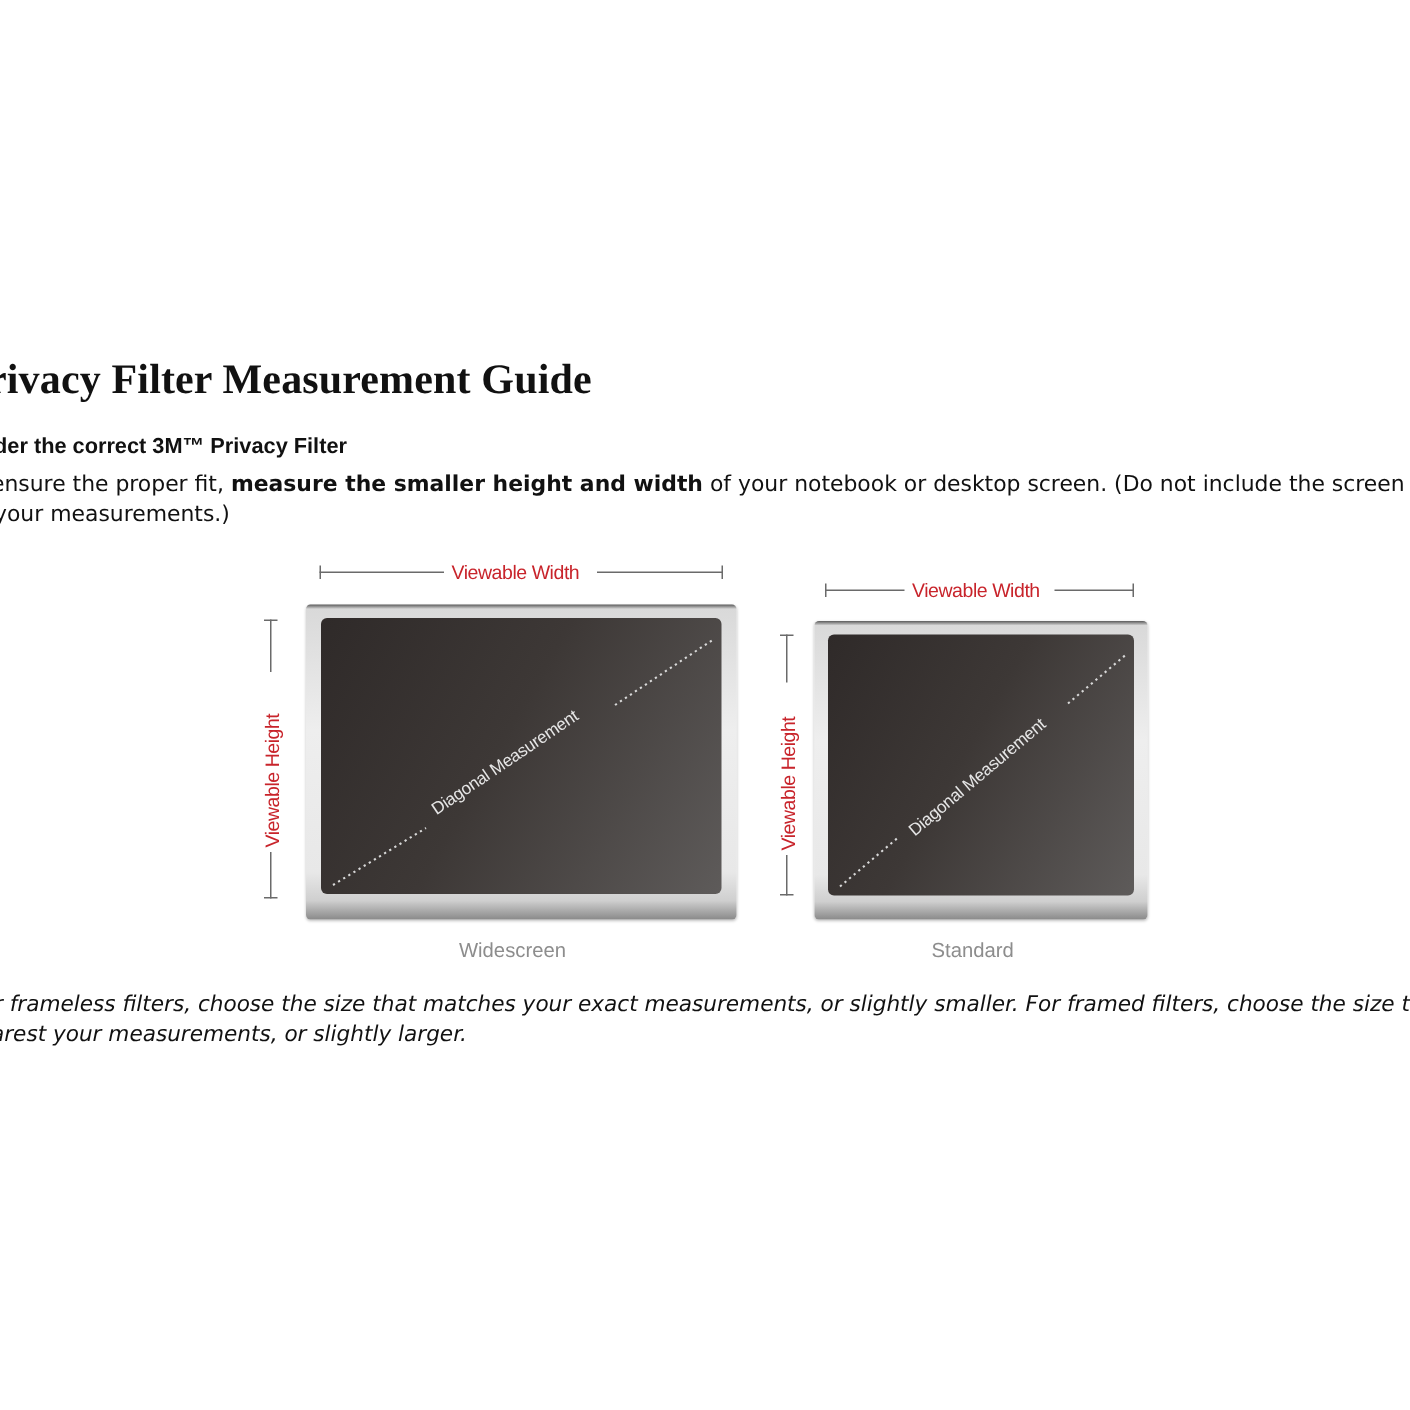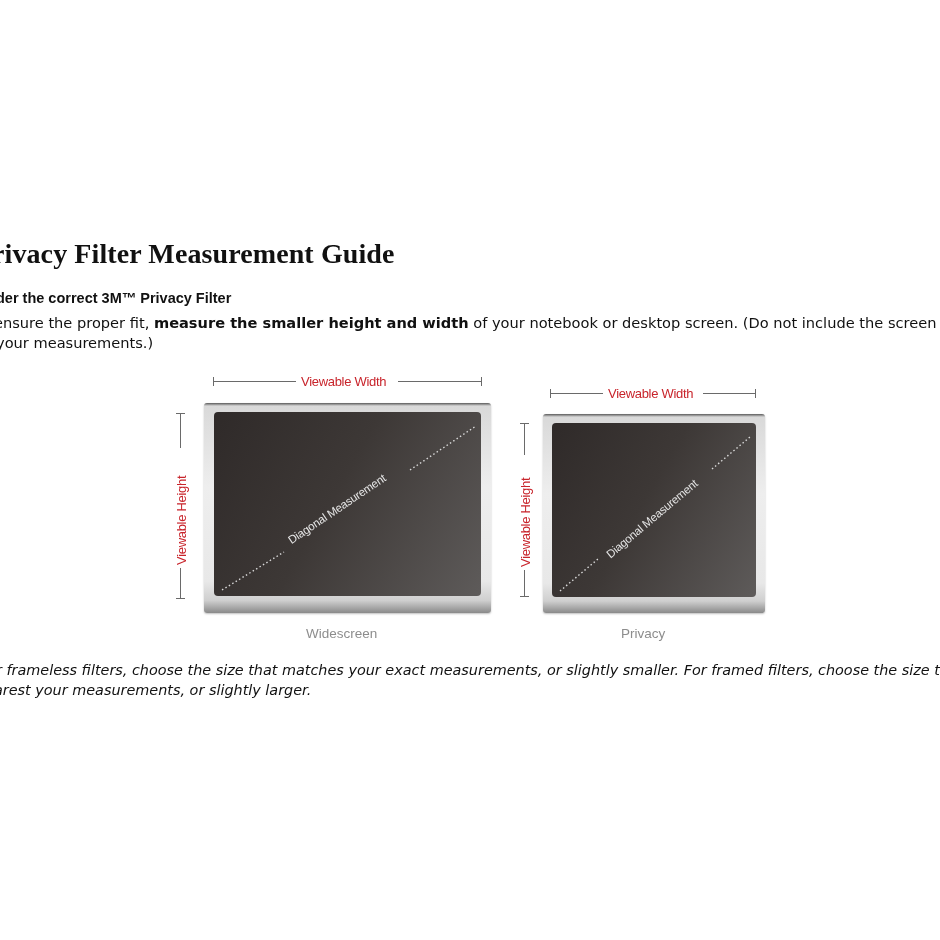--- a/index.html
+++ b/index.html
@@ -78,17 +78,17 @@
 
   <div class="frame" style="left:543px;top:414px;width:222px;height:199px;">
     <div class="screen" style="left:9px;top:9px;width:204px;height:174px;">
       <svg class="diag" width="204" height="174">
         <line x1="8" y1="168" x2="46" y2="136" stroke="#d8d8d8" stroke-width="1.4" stroke-dasharray="1.5 2.5"></line>
         <line x1="160" y1="46" x2="198" y2="14" stroke="#d8d8d8" stroke-width="1.4" stroke-dasharray="1.5 2.5"></line>
       </svg>
       <div class="abs" style="left:52px;top:128px;transform-origin:0 0;transform:rotate(-40deg);font-family:'Liberation Sans','DejaVu Sans',sans-serif;font-size:11.5px;color:#e6e6e6;letter-spacing:-0.2px;">Diagonal Measurement</div>
     </div>
   </div>
-  <div class="cap" style="left:621px;top:626px;">Privacy</div>
+  <div class="cap" style="left:621px;top:626px;">Standard</div>
 </div>
 
 <div class="abs foot1">r frameless filters, choose the size that matches your exact measurements, or slightly smaller. For framed filters, choose the size that is</div>
 <div class="abs foot2">arest your measurements, or slightly larger.</div>
 
 </body></html>

